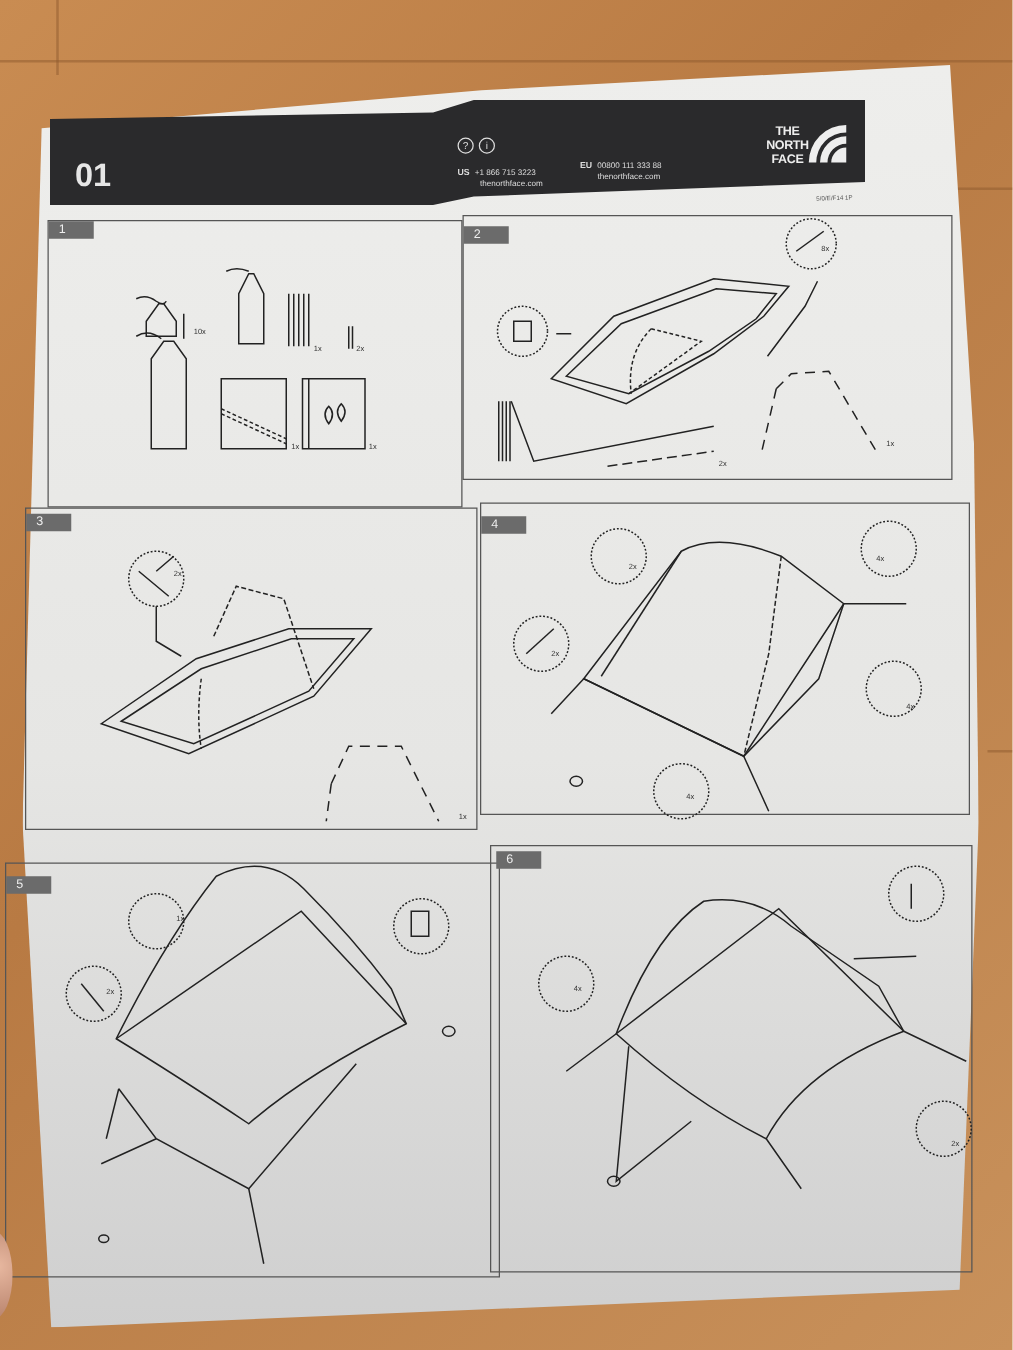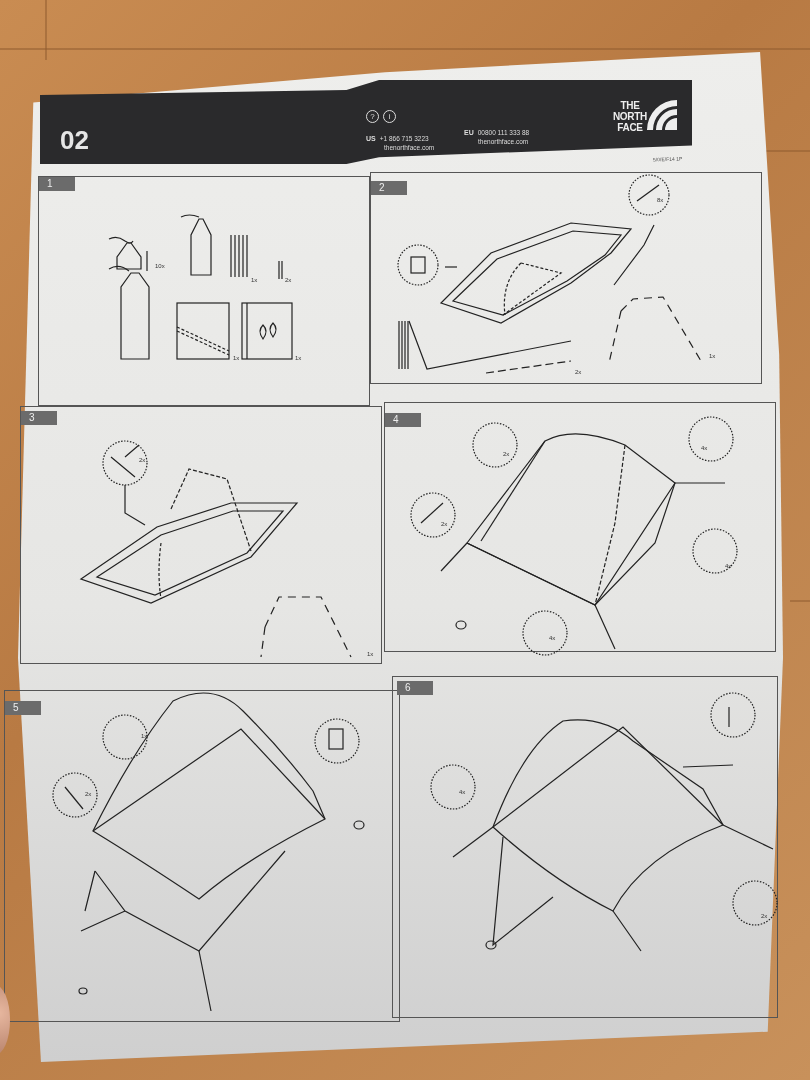--- a/index.html
+++ b/index.html
@@ -40,21 +40,21 @@
 
 <div class="floor-line" style="left:0;top:48px;width:810px;height:2px;"></div>
 <div class="floor-line" style="left:45px;top:0;width:2px;height:60px;"></div>
 <div class="floor-line" style="left:720px;top:150px;width:90px;height:2px;"></div>
 <div class="floor-line" style="left:790px;top:600px;width:20px;height:2px;"></div>
 
 <div class="sheet">
   <div class="paper"></div>
 
   <div class="header">
-    <div class="page-num">02</div>
+    <div class="page-num">01</div>
     <div class="help-icons">
       <div class="circ">?</div>
       <div class="circ">i</div>
     </div>
     <div class="contact" style="left:326px;top:54px;">
       <b>US</b><span>+1 866 715 3223</span><br>
       <span style="margin-left:18px">thenorthface.com</span>
     </div>
     <div class="contact" style="left:424px;top:48px;">
       <b>EU</b><span>00800 111 333 88</span><br>

